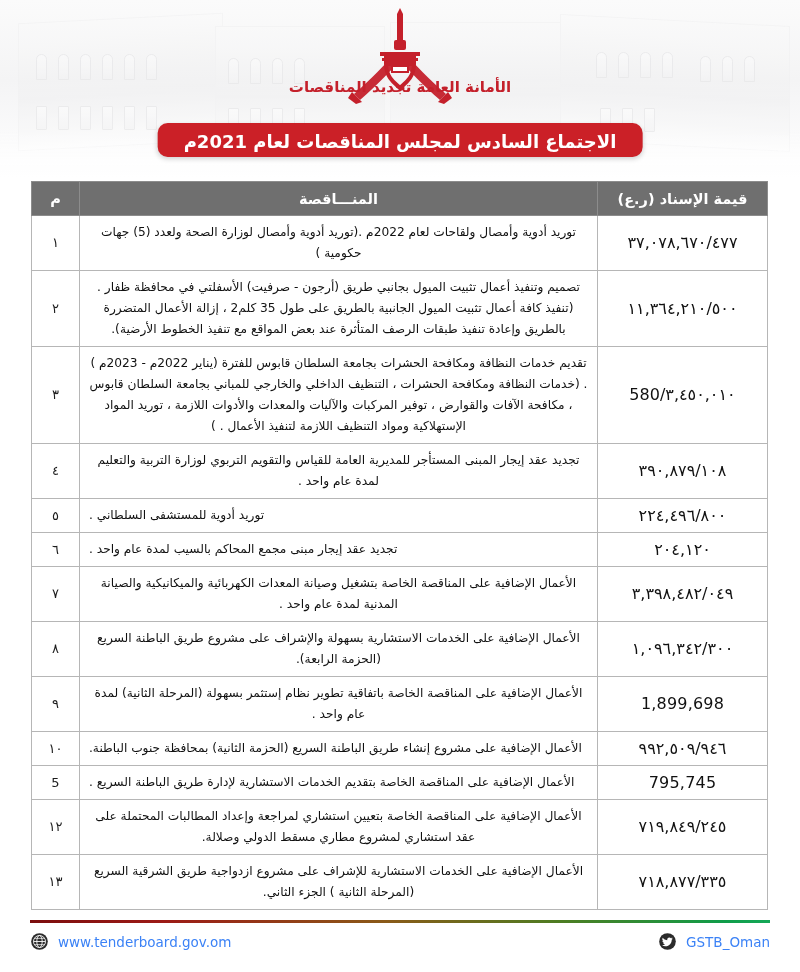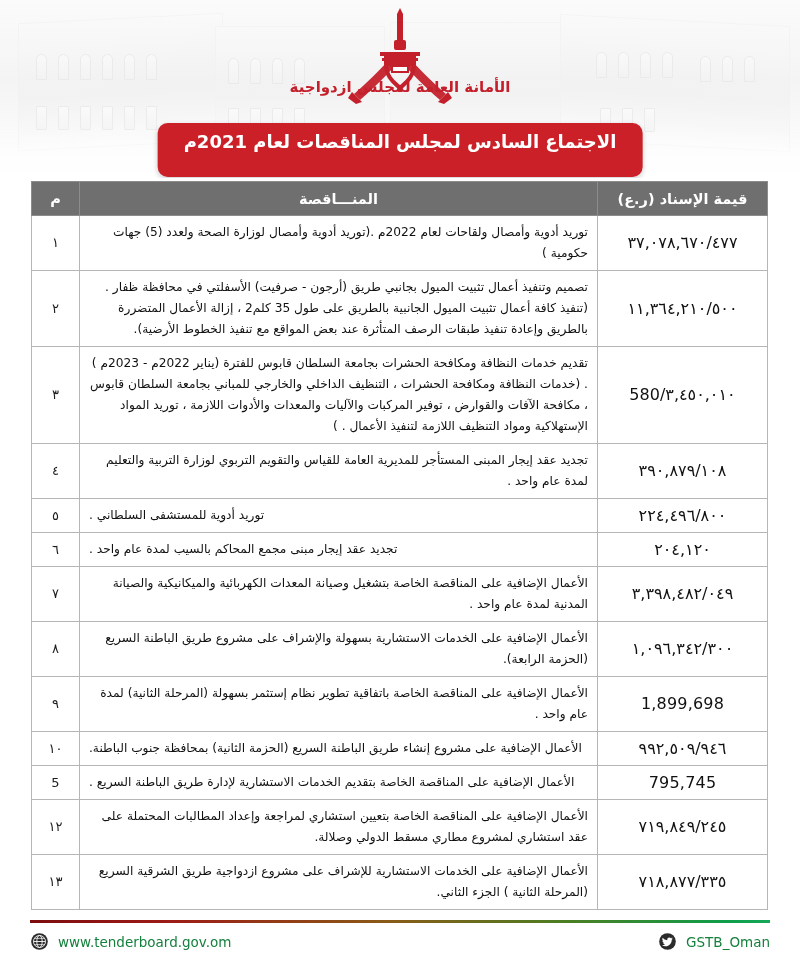--- a/index.html
+++ b/index.html
@@ -74,21 +74,21 @@
   }
 
   
   .title-banner {
     position: absolute;
     left: 50%; top: 123px;
     transform: translateX(-50%);
     background: #cb2027;
     color: #ffffff;
     border-radius: 10px;
-    padding: 9px 26px 24px 26px;
+    padding: 9px 26px 4px 26px;
     font-size: 18px;
     font-weight: 700;
     white-space: nowrap;
     box-shadow: 0 2px 5px rgba(0,0,0,0.18);
     z-index: 5;
     line-height: 1.15;
   }
 
   
   .table-wrap { padding: 3px 32px 0 32px; }
@@ -115,21 +115,21 @@
   .col-no   { width: 48px; text-align: center; }
   .col-desc { width: 518px; }
   .col-val  { width: 170px; text-align: center; }
 
   table.tenders td.c-no {
     text-align: center;
     font-size: 13px;
     color: #1c1c1c;
   }
   table.tenders td.c-desc {
-    text-align: right;
+    text-align: center;
     font-size: 12.2px;
     line-height: 1.72;
     color: #111111;
     padding: 6px 9px 6px 9px;
   }
   table.tenders td.c-desc.center { text-align: left; }
   table.tenders td.c-val {
     text-align: center;
     font-size: 16px;
     color: #111111;
@@ -157,21 +157,21 @@
     display: flex;
     align-items: center;
     justify-content: space-between;
     direction: ltr;
   }
   .foot-item {
     display: flex;
     align-items: center;
     gap: 9px;
     font-size: 13.5px;
-    color: #15803d;
+    color: #3b82f6;
     justify-content: flex-end;
   }
   .ico { width: 19px; height: 19px; flex: 0 0 19px; }
 </style>
 </head>
 <body>
 
 <div class="header">
 
   <div class="bldg-wrap">
@@ -242,21 +242,21 @@
 
       <path d="M44 44 L76 44 L76 56 L44 56 Z"></path>
       <path d="M46 56 C46 70 56 76 60 80 C64 76 74 70 74 56 Z" fill="none" stroke="#c4202b" stroke-width="4"></path>
       <path d="M52 58 L68 58 L68 64 L52 64 Z" fill="#ffffff" stroke="#c4202b" stroke-width="2"></path>
 
       <rect x="40" y="44" width="40" height="4"></rect>
       <rect x="42" y="50" width="36" height="3"></rect>
     </g>
   </svg>
 
-  <div class="emblem-text">الأمانة العامة لمجلس ازدواجية</div>
+  <div class="emblem-text">الأمانة العامة تجديد المناقصات</div>
 
   <div class="title-banner">الاجتماع السادس لمجلس المناقصات لعام 2021م</div>
 </div>
 
 <div class="table-wrap">
   <table class="tenders">
     <thead>
       <tr>
         <th class="col-val">قيمة الإسناد (ر.ع)</th>
         <th class="col-desc">المنـــاقصة</th>

